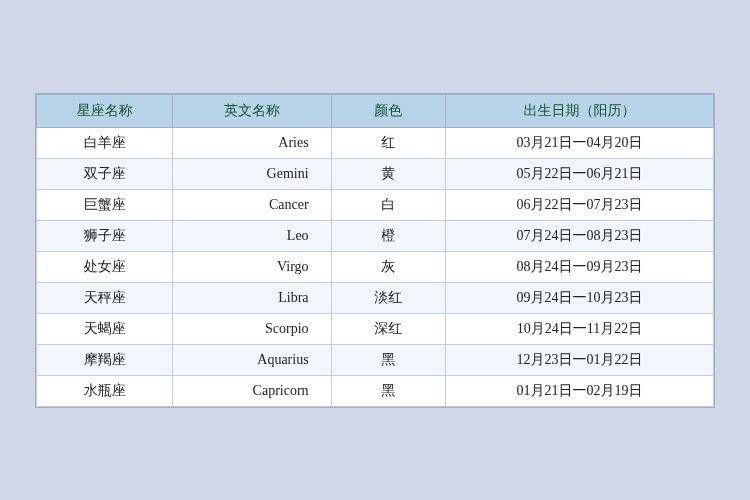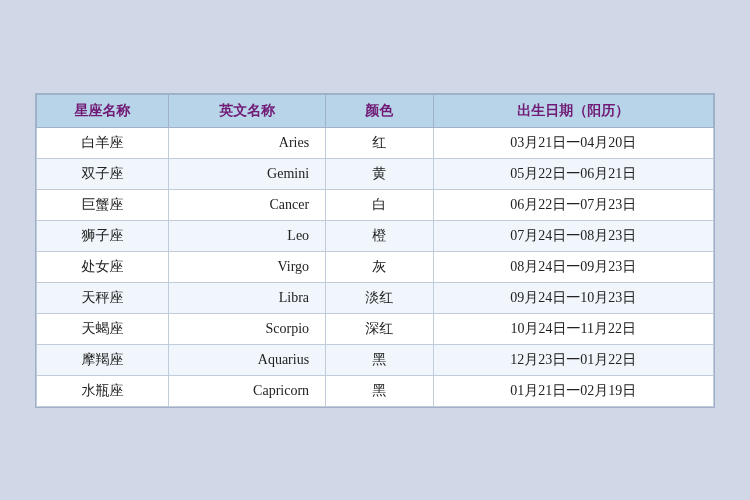--- a/index.html
+++ b/index.html
@@ -31,36 +31,36 @@
     }
 
     thead tr {
       background-color: #b8d4e8;
     }
 
     thead th {
       border: 1px solid #a0b0c8;
       padding: 7px 7px;
       text-align: center;
-      font-weight: bold;
-      color: #701a75;
+      font-weight: normal;
+      color: #14532d;
       font-size: 14px;
     }
 
     tbody tr {
       background-color: #ffffff;
     }
 
     tbody tr:nth-child(even) {
       background-color: #f0f6fb;
     }
 
     tbody td {
       border: 1px solid #c0ccda;
-      padding: 6px 16px;
+      padding: 6px 22px;
       text-align: center;
       color: #222222;
       font-size: 14px;
     }
 
     tbody td:first-child {
       font-weight: normal;
     }
 
     tbody td:nth-child(2) {

